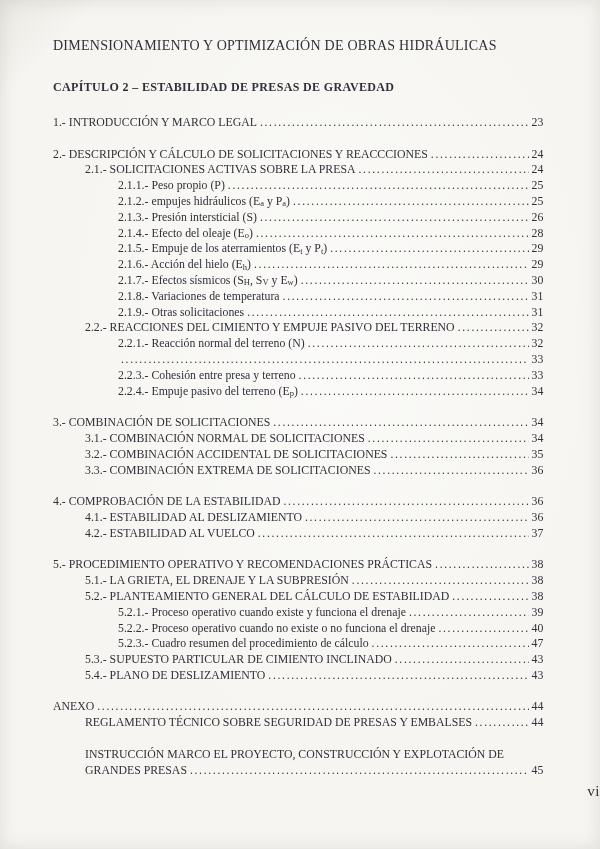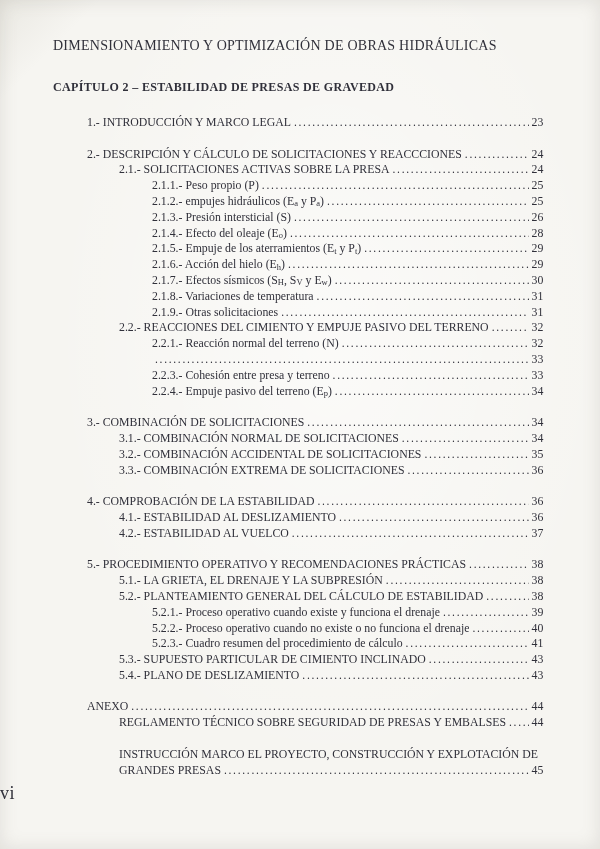--- a/index.html
+++ b/index.html
@@ -25,21 +25,20 @@
     position:absolute;top:38px;left:53px;right:55px;
     font-size:14px;letter-spacing:.25px;white-space:nowrap;
   }
   .chapter-title{
     position:absolute;top:80px;left:53px;right:40px;margin:0;
     font-size:12px;font-weight:bold;letter-spacing:.35px;white-space:nowrap;
   }
   .toc{
     position:absolute;top:115px;left:53px;right:55px;
     font-size:11.8px;
-    margin-left:34px;
   }
   .entry{
     display:flex;align-items:baseline;
     line-height:15.8px;height:15.8px;
     white-space:nowrap;
   }
   .entry.gap{margin-top:15.8px;font-family:Liberation Serif, serif;}
   .entry.l1{padding-left:32px;}
   .entry.l2{padding-left:65px;}
   .entry .label{flex:0 1 auto;overflow:hidden;}
@@ -50,21 +49,21 @@
     flex:1 1 8px;overflow:hidden;margin:0 1px 0 3px;
     min-width:6px;
   }
   .entry .dots::after{
     content:"......................................................................................................................................................................................................................................................";
     letter-spacing:1.7px;font-size:11.5px;
   }
   .entry .pagenum{flex:0 0 auto;min-width:15px;text-align:center;}
   .footer{
     position:absolute;top:783px;left:0;right:0;
-    text-align:left;font-size:18px;letter-spacing:.5px;
+    text-align:right;font-size:15px;letter-spacing:.5px;
   }
 </style>
 </head>
 <body>
 
 <div class="page">
   <div class="running-header">DIMENSIONAMIENTO Y OPTIMIZACIÓN DE OBRAS HIDRÁULICAS</div>
 
   <h1 class="chapter-title">CAPÍTULO 2 – ESTABILIDAD DE PRESAS DE GRAVEDAD</h1>
 
@@ -209,21 +208,21 @@
     <span class="pagenum">39</span>
   </div>
       <div class="entry l2">
     <span class="label">5.2.2.- Proceso operativo cuando no existe o no funciona el drenaje</span>
     <span class="dots"></span>
     <span class="pagenum">40</span>
   </div>
       <div class="entry l2">
     <span class="label">5.2.3.- Cuadro resumen del procedimiento de cálculo</span>
     <span class="dots"></span>
-    <span class="pagenum">41</span>
+    <span class="pagenum">47</span>
   </div>
       <div class="entry l1">
     <span class="label">5.3.- SUPUESTO PARTICULAR DE CIMIENTO INCLINADO</span>
     <span class="dots"></span>
     <span class="pagenum">43</span>
   </div>
       <div class="entry l1">
     <span class="label">5.4.- PLANO DE DESLIZAMIENTO</span>
     <span class="dots"></span>
     <span class="pagenum">43</span>

